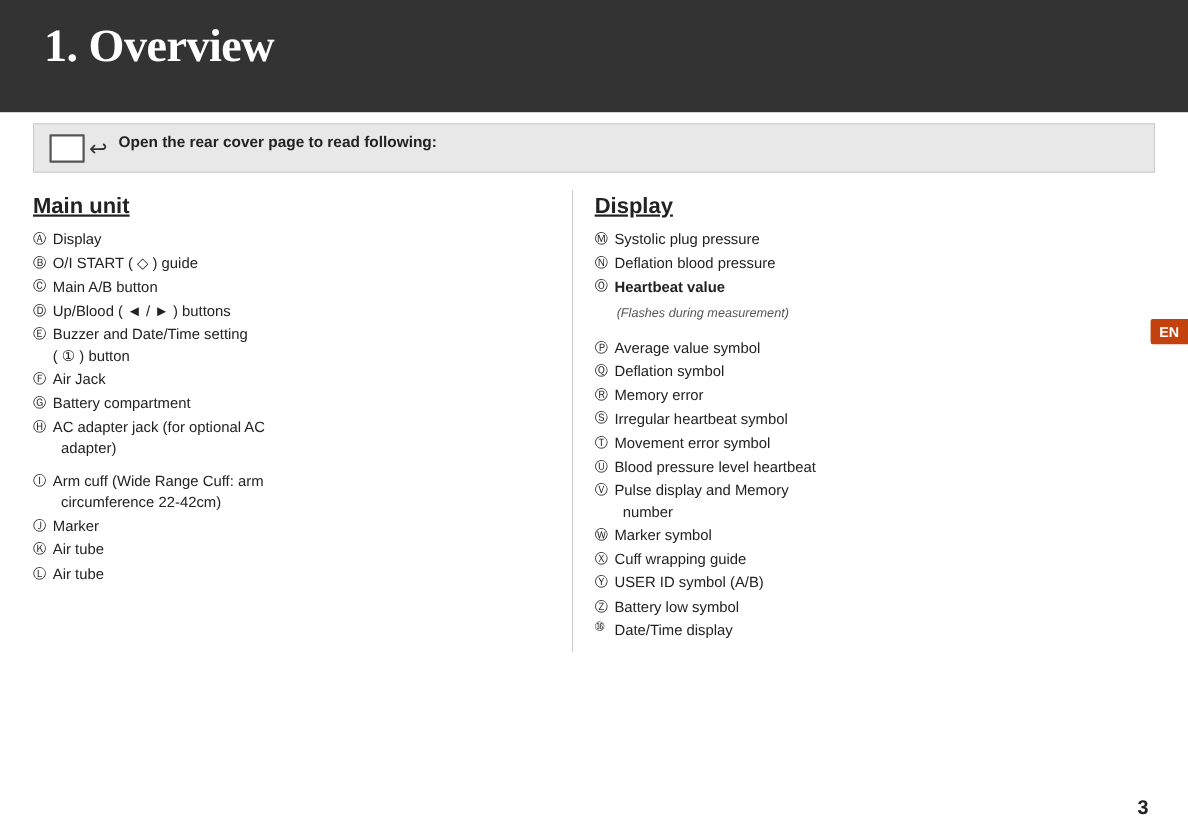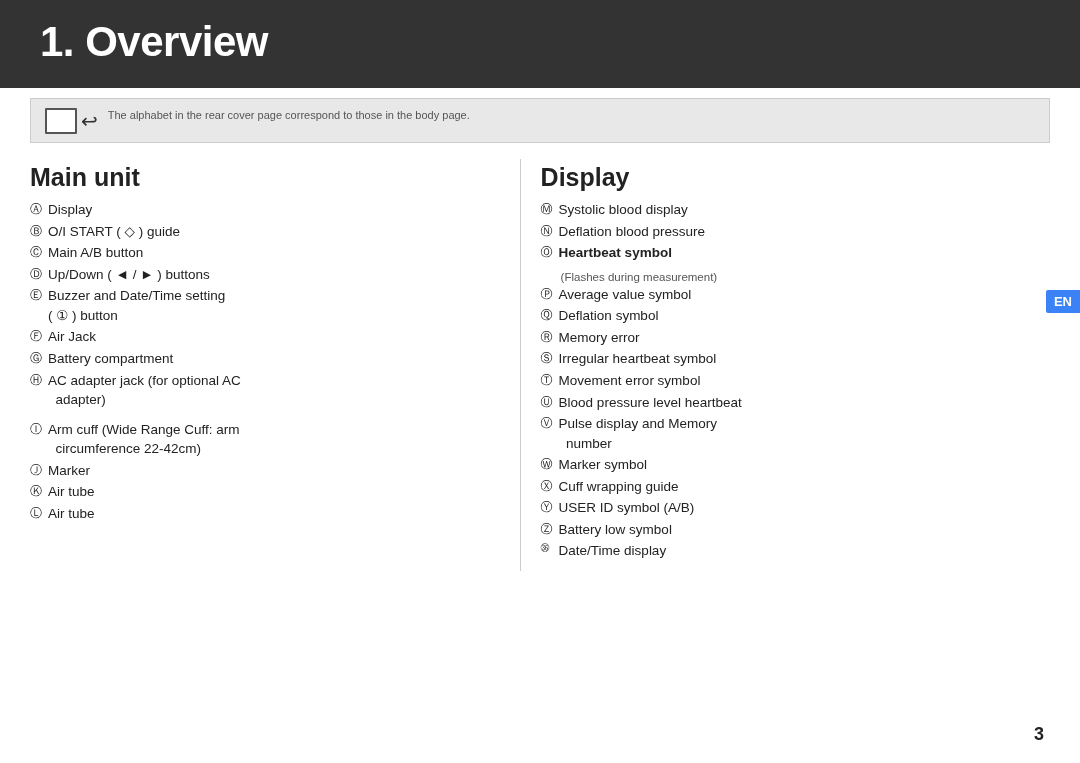--- a/index.html
+++ b/index.html
@@ -10,36 +10,37 @@
       font-family: Arial, sans-serif;
       font-size: 14px;
       color: #222;
       overflow: hidden;
       position: relative;
     }
 
     
     .header {
       background: #333;
-      padding: 18px 40px 22px 40px;
+      padding: 18px 40px 36px 40px;
       margin-bottom: 0;
+      font-family: Liberation Serif, serif;
     }
     .header-title {
       color: #fff;
       font-size: 42px;
       font-weight: bold;
       letter-spacing: -0.5px;
     }
 
     
     .en-badge {
       position: absolute;
       top: 290px;
       right: 0px;
-      background: #3b82f6;
+      background: #c2410c;
       color: #fff;
       font-size: 13px;
       font-weight: bold;
       padding: 4px 8px;
       border-radius: 2px 0 0 2px;
     }
 
     
     .callout-box {
       background: #e8e8e8;
@@ -90,24 +91,25 @@
       width: 48%;
       padding-right: 20px;
     }
     .right-col {
       width: 52%;
       border-left: 1px solid #ccc;
       padding-left: 20px;
     }
 
     .section-title {
-      font-size: 25px;
+      font-size: 20px;
       font-weight: bold;
       margin-bottom: 8px;
       margin-top: 4px;
+      text-decoration: underline;
     }
 
     .item-list {
       list-style: none;
       margin-bottom: 10px;
     }
     .item-list li {
       display: flex;
       align-items: flex-start;
       margin-bottom: 2px;
@@ -122,22 +124,23 @@
       top: 1px;
     }
     .item-list li .item-text {
       flex: 1;
     }
     .sub-note {
       font-size: 11.5px;
       color: #555;
       margin-left: 20px;
       margin-top: -2px;
-      margin-bottom: 2px;
+      margin-bottom: 16px;
       display: block;
+      font-style: italic;
     }
 
     
     .page-number {
       position: absolute;
       bottom: 18px;
       right: 36px;
       font-size: 18px;
       font-weight: bold;
       color: #222;
@@ -151,21 +154,21 @@
 </div>
 
 <div class="en-badge">EN</div>
 
 <div class="callout-box">
   <div class="callout-icon">
     <div class="book-icon"></div>
     <span class="arrow-icon">↩</span>
   </div>
   <div class="callout-text">
-    <div class="callout-subtext">The alphabet in the rear cover page correspond to those in the body page.</div>
+    <strong>Open the rear cover page to read following:</strong>
   </div>
 </div>
 
 <div class="content">
 
   <div class="left-col">
 
     <div class="section-title">Main unit</div>
     <ul class="item-list">
       <li>
@@ -175,21 +178,21 @@
       <li>
         <span class="label-circle">Ⓑ</span>
         <span class="item-text">O/I START ( ◇ ) guide</span>
       </li>
       <li>
         <span class="label-circle">Ⓒ</span>
         <span class="item-text">Main A/B button</span>
       </li>
       <li>
         <span class="label-circle">Ⓓ</span>
-        <span class="item-text">Up/Down ( ◄ / ► ) buttons</span>
+        <span class="item-text">Up/Blood ( ◄ / ► ) buttons</span>
       </li>
       <li>
         <span class="label-circle">Ⓔ</span>
         <span class="item-text">Buzzer and Date/Time setting<br>( ① ) button</span>
       </li>
       <li>
         <span class="label-circle">Ⓕ</span>
         <span class="item-text">Air Jack</span>
       </li>
       <li>
@@ -222,29 +225,29 @@
     </ul>
 
   </div>
 
   <div class="right-col">
 
     <div class="section-title">Display</div>
     <ul class="item-list">
       <li>
         <span class="label-circle">Ⓜ</span>
-        <span class="item-text">Systolic blood display</span>
+        <span class="item-text">Systolic plug pressure</span>
       </li>
       <li>
         <span class="label-circle">Ⓝ</span>
         <span class="item-text">Deflation blood pressure</span>
       </li>
       <li>
         <span class="label-circle">Ⓞ</span>
-        <span class="item-text"><strong>Heartbeat symbol</strong></span>
+        <span class="item-text"><strong>Heartbeat value</strong></span>
       </li>
     </ul>
     <span class="sub-note">(Flashes during measurement)</span>
     <ul class="item-list">
       <li>
         <span class="label-circle">Ⓟ</span>
         <span class="item-text">Average value symbol</span>
       </li>
       <li>
         <span class="label-circle">Ⓠ</span>

